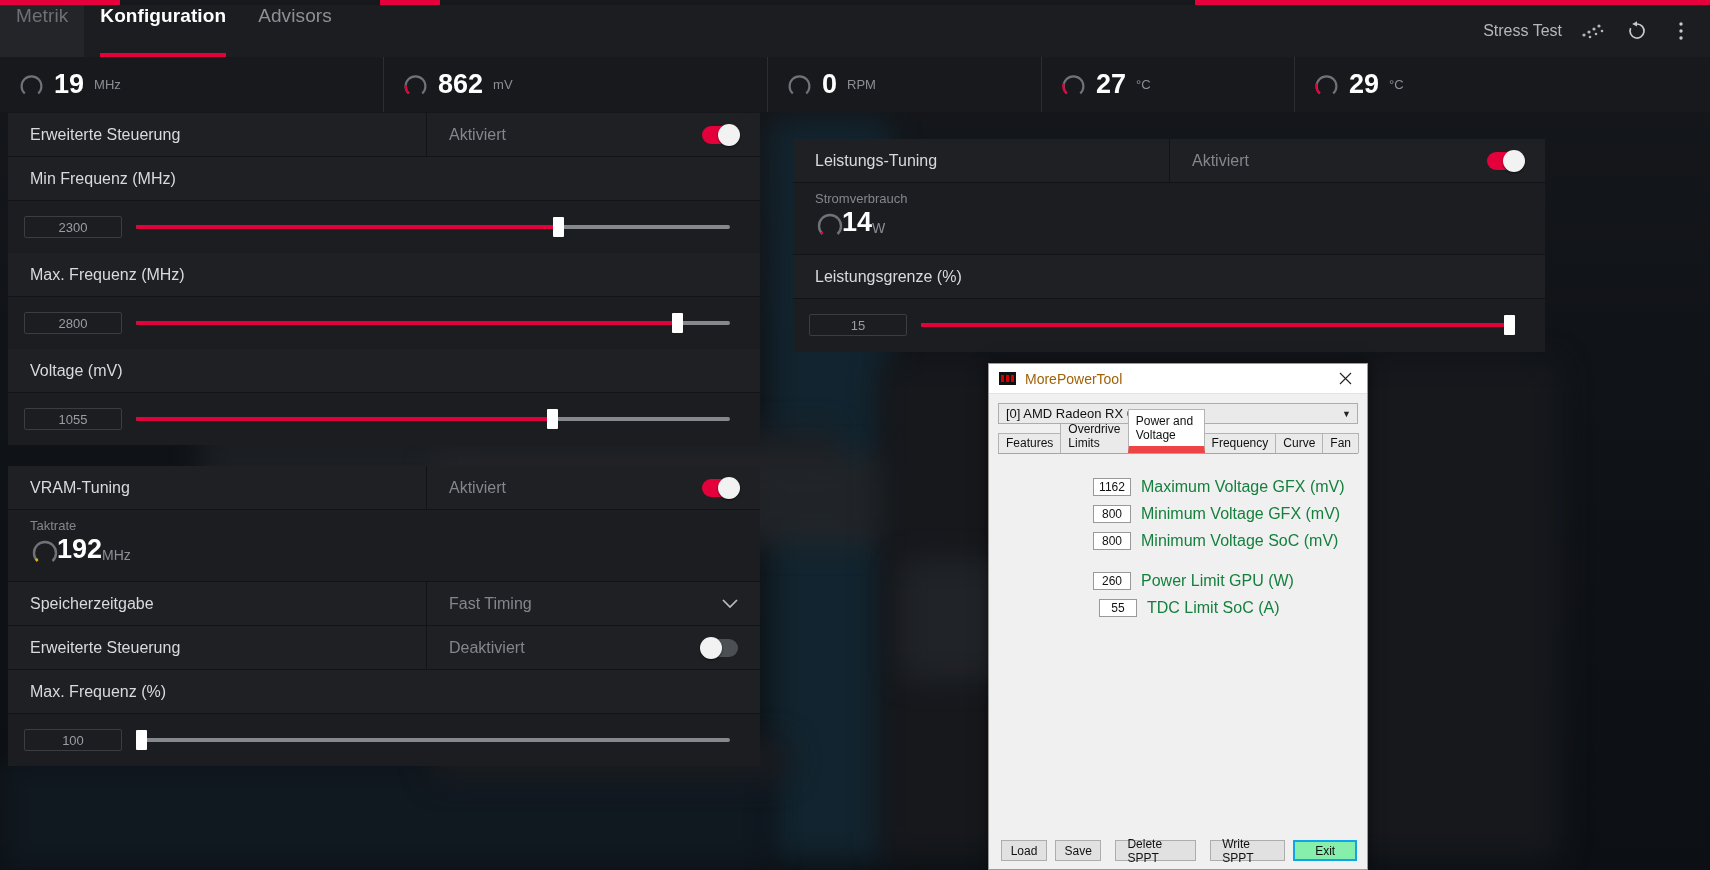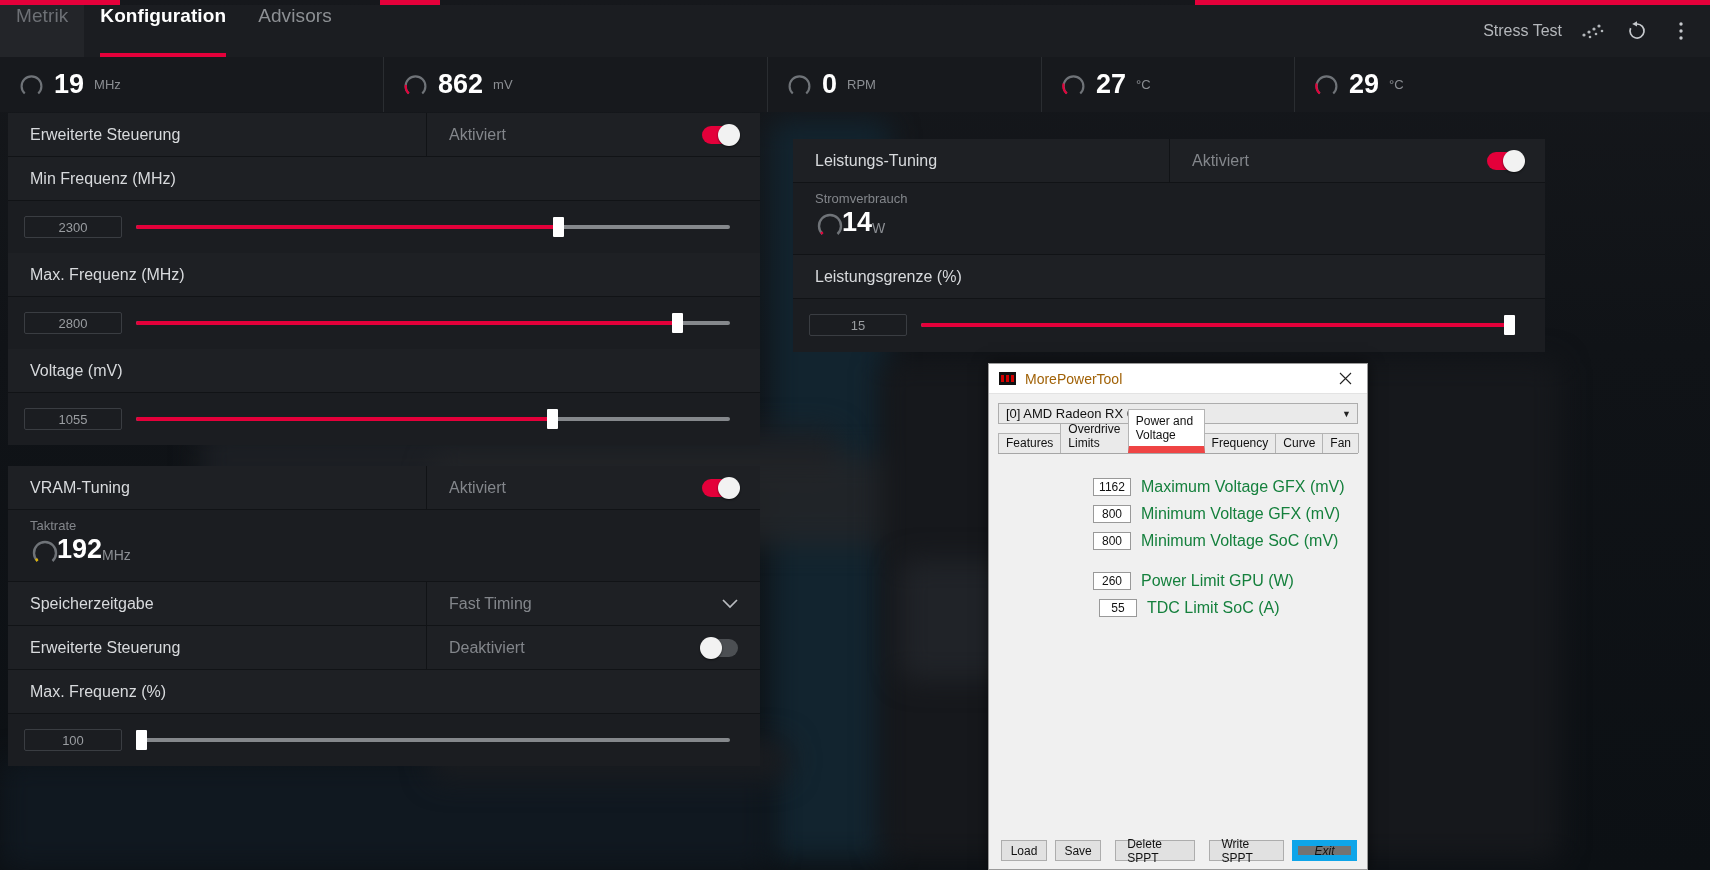--- a/index.html
+++ b/index.html
@@ -140,21 +140,21 @@
   }
   .fld .nm { margin-left:10px; font-size:16px; color:#15803d; white-space:nowrap; }
 
   .mpt-buttons { position:absolute; left:0; bottom:8px; width:380px; display:flex;
                  align-items:center; padding:0 12px; gap:8px; }
   .btn {
     height:21px; min-width:46px; padding:0 11px; font-size:12px; color:#111;
     background:#e1e1e1; border:1px solid #adadad; display:flex; align-items:center;
     justify-content:center; cursor:pointer; font-family:"Liberation Sans", sans-serif;
   }
-  .btn.primary { border:6px solid #0ea5e9; background:#737373;font-style:italic; }
+  .btn.primary { border:2px solid #0ea5e9; background:#86efac; }
   .btn.exit-wrap { margin-left:auto; width:72px; }
 </style>
 </head>
 <body>
 
 <div id="root">
 
   <div class="backdrop">
     <div class="bd-blob" style="left:770px;top:120px;width:120px;height:740px;background:#12242f;"></div>
     <div class="bd-blob" style="left:200px;top:430px;width:640px;height:60px;background:#1c1f24;"></div>

